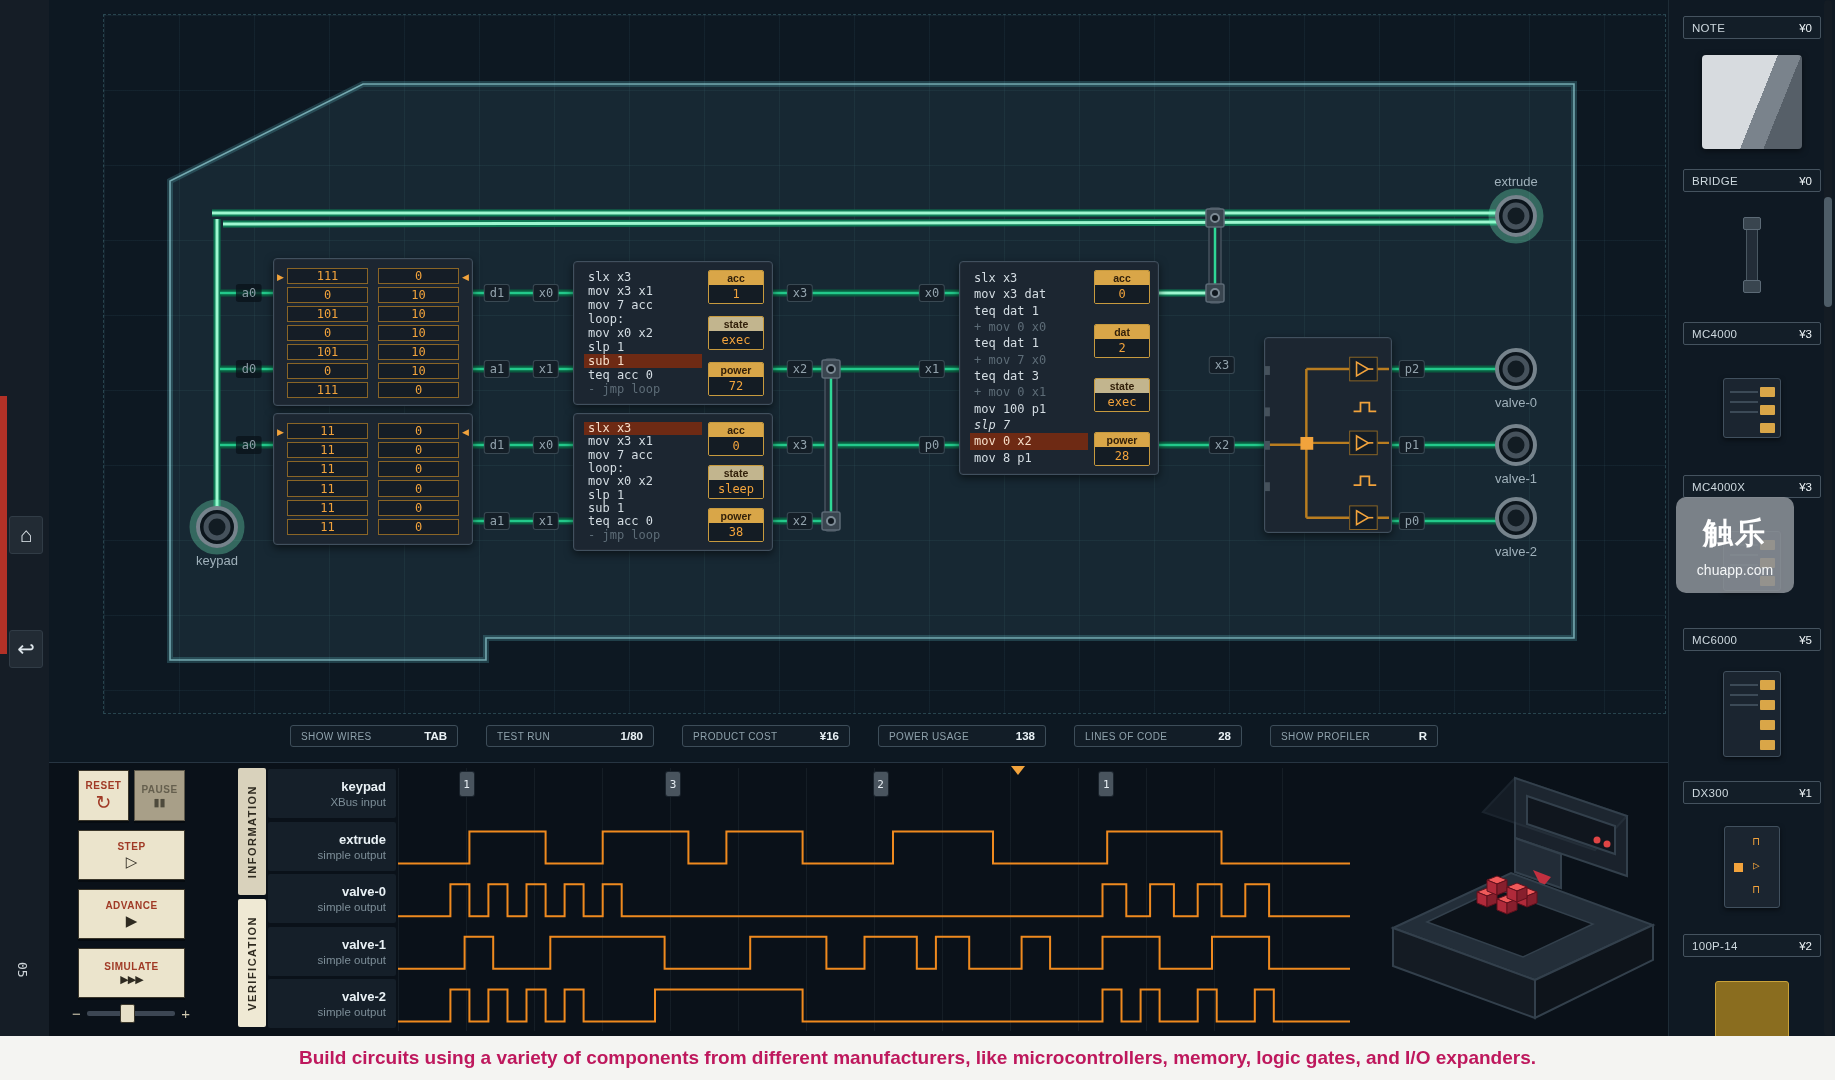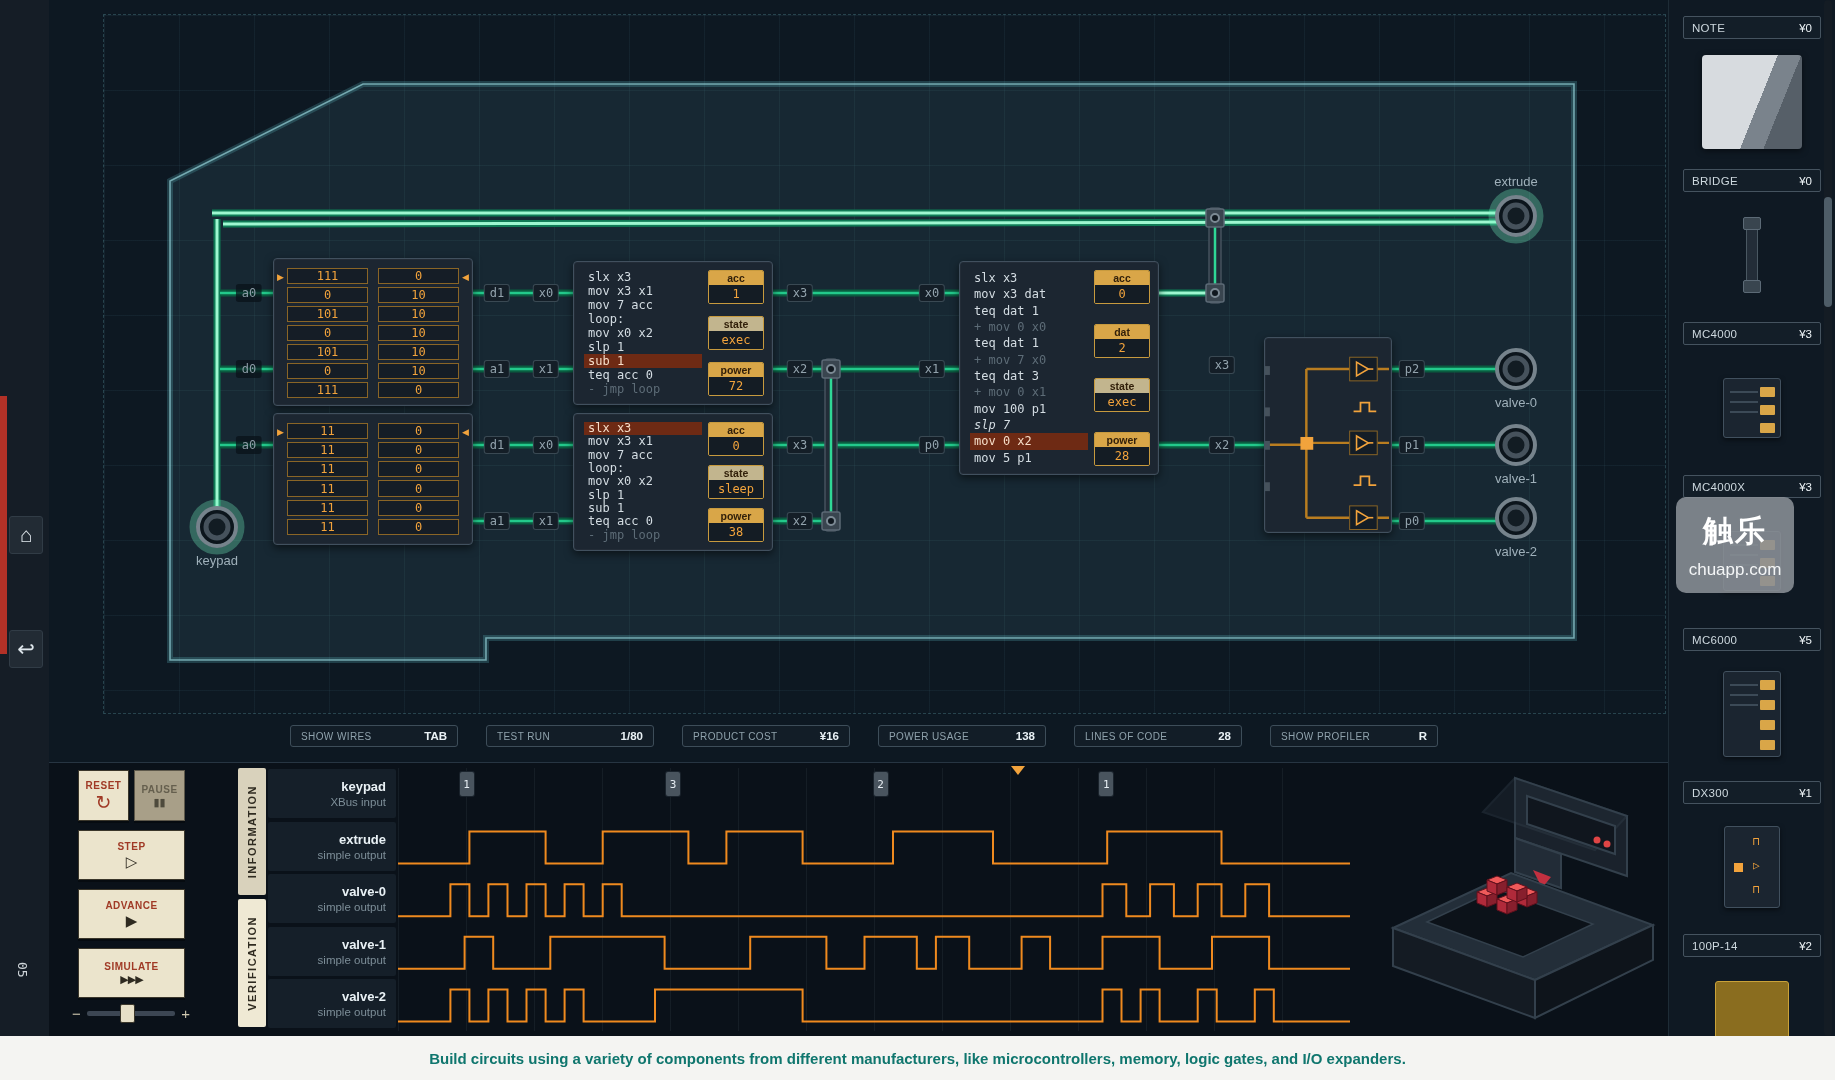--- a/index.html
+++ b/index.html
@@ -132,24 +132,24 @@
   .dnode{position:absolute;left:9px;top:36px;width:9px;height:9px;background:#f2a33c}
   .dip{width:74px;height:78px;background:#8a6d1f;border:1px solid #c9a23a;border-radius:3px;
        display:grid;grid-template-columns:1fr 1fr;gap:5px 18px;padding:7px 11px}
   .scrollbar{position:absolute;right:3px;top:0;width:8px;height:1036px;background:#141c24;border-radius:4px}
   .scroll-thumb{position:absolute;left:0;top:197px;width:8px;height:110px;background:#4e5d68;border-radius:4px}
 
   
   .watermark{position:absolute;left:1676px;top:497px;width:118px;height:96px;background:rgba(138,144,150,.88);
              border-radius:10px;display:flex;flex-direction:column;align-items:center;justify-content:center;z-index:40}
   .wm-title{font-size:30px;font-weight:bold;color:#fff;letter-spacing:2px}
-  .wm-sub{font-size:17px;color:#f4f6f7;margin-top:8px}
+  .wm-sub{font-size:14px;color:#f4f6f7;margin-top:8px}
   .caption-bar{position:absolute;left:0;top:1036px;width:1835px;height:44px;background:#f4f4f2;
                display:flex;align-items:center;justify-content:center;z-index:50}
-  .caption-bar span{color:#0f766e;font-size:15px;font-weight:600}
+  .caption-bar span{color:#be185d;font-size:19px;font-weight:600}
 </style>
 </head>
 <body>
 
 <div class="screen">
 
   <div class="grid-region"></div>
   <svg id="board-svg" viewBox="0 0 1835 1080">
       <polygon points="170,181 363,84 1574,84 1574,638 486,638 486,660 170,660" class="board-glow"></polygon>
       <polygon points="170,181 363,84 1574,84 1574,638 486,638 486,660 170,660" class="board-outline"></polygon>
@@ -358,21 +358,21 @@
           <div class="code-line" style="height: 16.33px; line-height: 16.33px;">mov x3 dat</div>
           <div class="code-line" style="height: 16.33px; line-height: 16.33px;">teq dat 1</div>
           <div class="code-line dim" style="height: 16.33px; line-height: 16.33px;">+ mov 0 x0</div>
           <div class="code-line" style="height: 16.33px; line-height: 16.33px;">teq dat 1</div>
           <div class="code-line dim" style="height: 16.33px; line-height: 16.33px;">+ mov 7 x0</div>
           <div class="code-line" style="height: 16.33px; line-height: 16.33px;">teq dat 3</div>
           <div class="code-line dim" style="height: 16.33px; line-height: 16.33px;">+ mov 0 x1</div>
           <div class="code-line" style="height: 16.33px; line-height: 16.33px;">mov 100 p1</div>
           <div class="code-line" style="height: 16.33px; line-height: 16.33px; font-style: italic;">slp 7</div>
           <div class="code-line hl" style="height: 16.33px; line-height: 16.33px;">mov 0 x2</div>
-          <div class="code-line" style="height: 16.33px; line-height: 16.33px;">mov 5 p1</div>
+          <div class="code-line" style="height: 16.33px; line-height: 16.33px;">mov 8 p1</div>
         </div>
         <div class="mc-regs">
           <div class="reg">
             <div class="reg-h">acc</div>
             <div class="reg-v">0</div>
           </div>
           <div class="reg">
             <div class="reg-h">dat</div>
             <div class="reg-v">2</div>
           </div>

